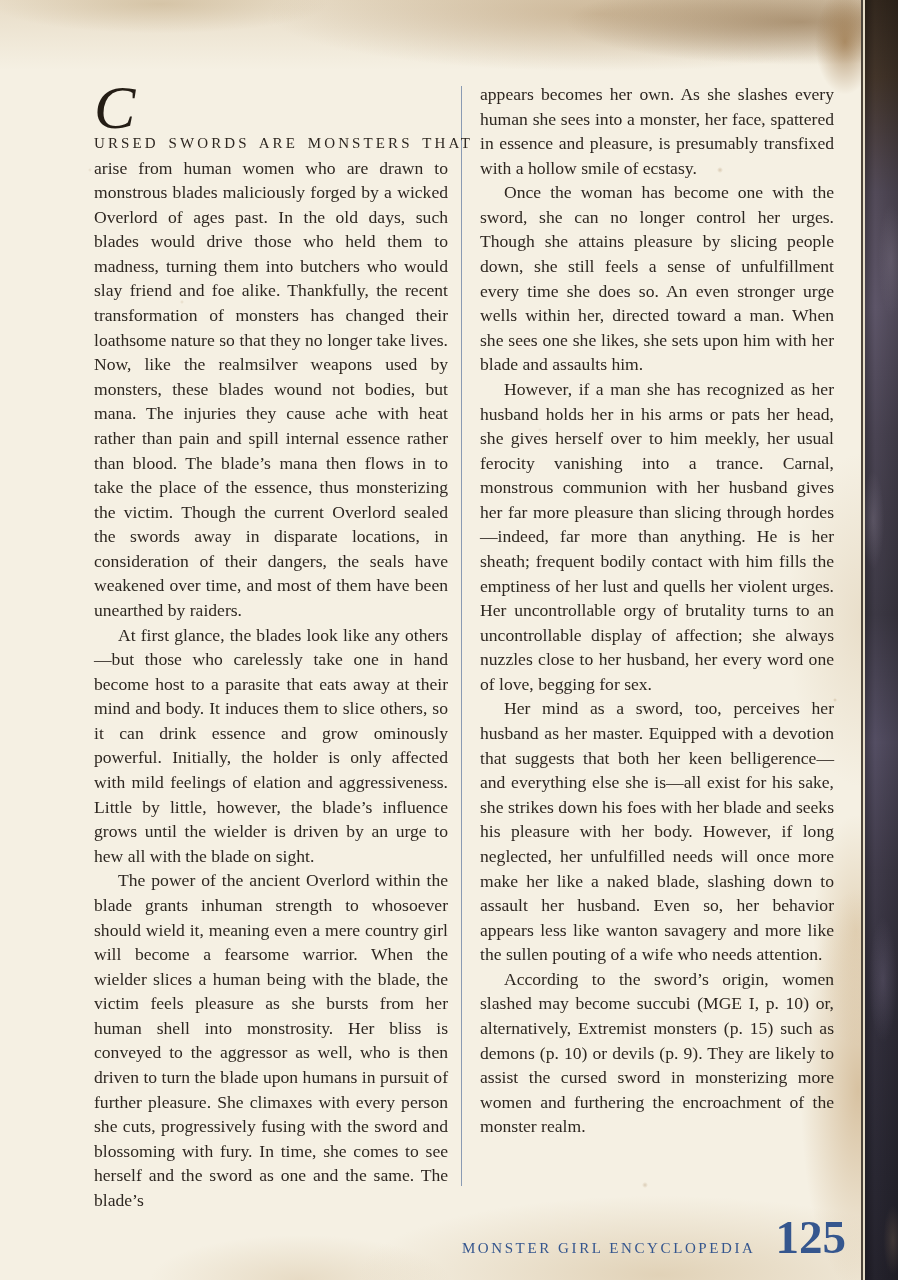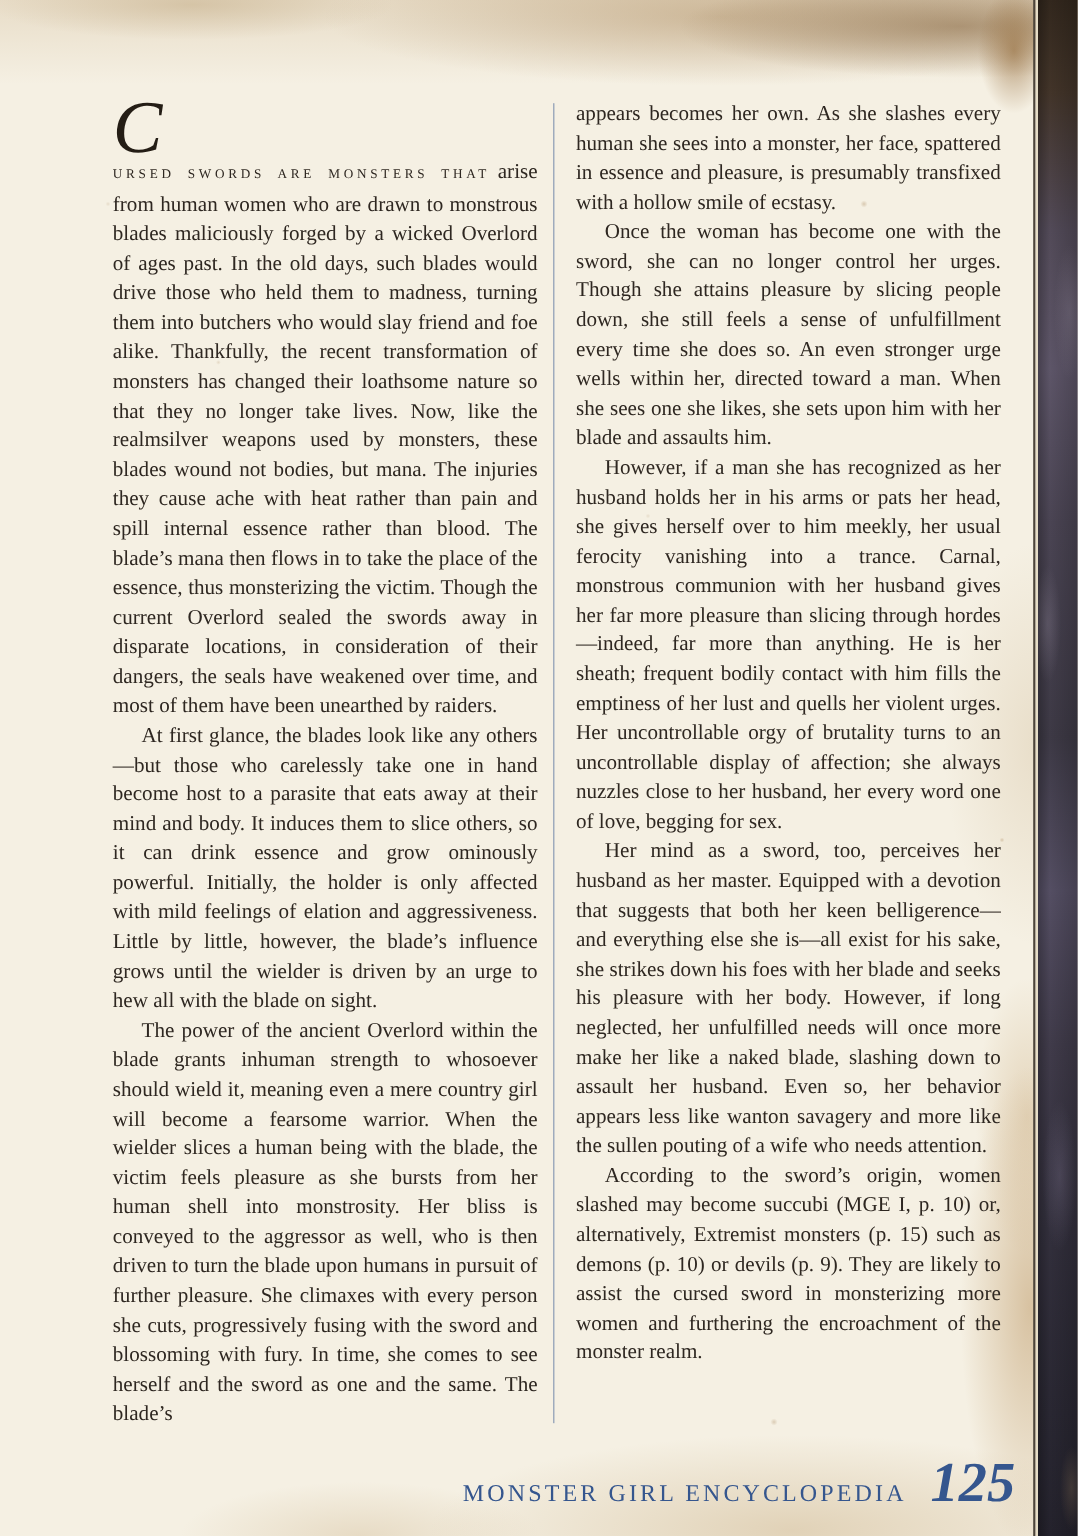--- a/index.html
+++ b/index.html
@@ -68,36 +68,36 @@
   .col p { margin: 0; font-size: 17.6px; line-height: 24.58px; }
   .col p.indent { text-indent: 24px; }
 
   .dropcap {
     float: left; font-style: italic;
     font-size: 62px; line-height: 46px;
     padding: 2px 9px 0 0; color: #241d15;
   }
   .leadin {
     text-transform: uppercase;
-    font-size: 11px; letter-spacing: 3.1px; word-spacing: 3px;
+    font-size: 15px; letter-spacing: 3.1px; word-spacing: 3px;
     white-space: nowrap;
     margin-top: 36px;
   }
 
   
   .footer {
     position: absolute; right: 52px; bottom: 14px;
     display: flex; align-items: baseline; gap: 20px;
   }
   .footer-title {
-    color: #35568e; font-size: 20px; letter-spacing: 2.6px;
+    color: #35568e; font-size: 15px; letter-spacing: 2.6px;
     text-transform: uppercase; padding-bottom: 9px;
   }
   .footer-page {
-    color: #35568e; font-style: italic; font-weight: bold;
+    color: #35568e; font-weight: bold;
     font-size: 47px; line-height: 47px;
   }
 </style>
 </head>
 <body>
 
 <div class="page">
 
   <div class="edge-rule"></div>
   <div class="edge-gap"></div>

